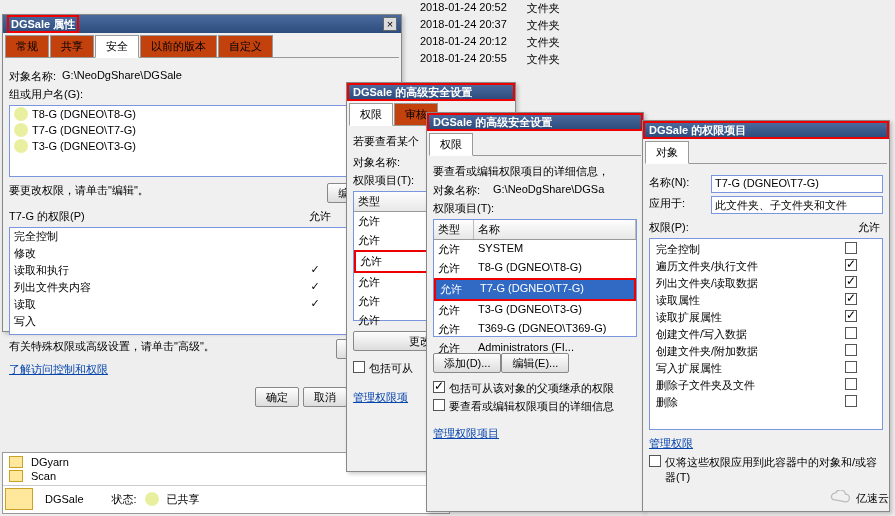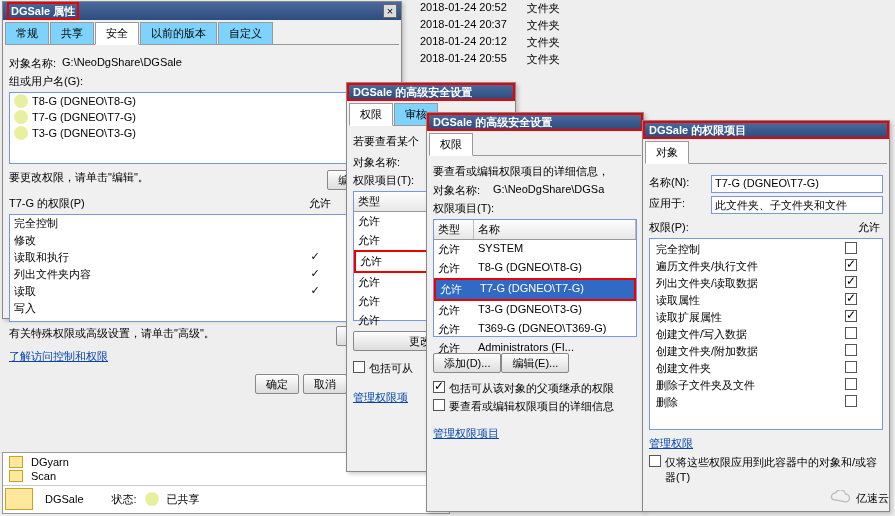--- a/index.html
+++ b/index.html
@@ -2,21 +2,21 @@
 <html><head>
 <meta charset="utf-8">
 <style>
 *{box-sizing:border-box;margin:0;padding:0;font-family:"Microsoft YaHei","SimSun",Tahoma,sans-serif;font-size:11px;color:#000}
 body{background:#eee;width:895px;height:516px;position:relative;overflow:hidden}
 .win{position:absolute;background:#f0f0f0;border:1px solid #888;box-shadow:2px 2px 4px rgba(0,0,0,.2)}
 .titlebar{background:linear-gradient(#4a6a9e,#2d4d7e);color:#fff;padding:2px 4px;height:18px;line-height:14px;display:flex;align-items:center}
 .titlebar span{color:#fff;font-weight:bold}
 .redbox{border:2px solid #e00;position:relative}
 .tabbar{display:flex;border-bottom:1px solid #999;background:#f0f0f0;margin:2px}
-.tab{padding:3px 10px;border:1px solid #999;border-bottom:none;background:#7dd3fc;margin-right:1px;cursor:pointer}
+.tab{padding:3px 10px;border:1px solid #999;border-bottom:none;background:#c2410c;margin-right:1px;cursor:pointer}
 .tab.active{background:#fff;border-bottom:1px solid #fff;margin-bottom:-1px}
 .body{padding:6px}
 .row{display:flex;align-items:flex-start;margin:3px 0}
 .lbl{margin-right:6px}
 .ipt{border:1px solid #7a96df;background:#fff;padding:1px 3px;height:18px;flex:1;white-space:nowrap;overflow:hidden}
 .btn{background:linear-gradient(#fdfdfd,#ddd);border:1px solid #888;padding:1px 10px;height:20px;cursor:pointer;border-radius:2px}
 .listbox{border:1px solid #7a96df;background:#fff}
 .ul{list-style:none}
 .li{padding:1px 4px;display:flex;align-items:center;gap:4px}
 .li .ic{width:14px;height:14px;display:inline-block}
@@ -56,21 +56,21 @@
   <div class="r">
       <div>2018-01-24 20:12</div>
       <div>文件夹</div>
     </div>
   <div class="r">
       <div>2018-01-24 20:55</div>
       <div>文件夹</div>
     </div>
 </div>
 
-<div class="win" style="left:2px;top:1px;width:400px;height:318px">
+<div class="win" style="left:2px;top:14px;width:400px;height:318px">
   <div class="titlebar">
       <span class="redbox" style="padding:0 2px">DGSale 属性</span>
     <div style="flex:1"></div>
     <div style="width:14px;height:14px;background:#ddd;border:1px solid #666;text-align:center;line-height:12px;color:#000">×</div>
   </div>
   <div class="tabbar">
     <div class="tab">常规</div>
     <div class="tab">共享</div>
     <div class="tab active redbox">安全</div>
     <div class="tab">以前的版本</div>
@@ -335,21 +335,21 @@
         </div>
       <div class="permrow">
           <span class="pn">创建文件/写入数据</span>
           <span class="pc"><span class="chk"></span></span>
         </div>
       <div class="permrow">
           <span class="pn">创建文件夹/附加数据</span>
           <span class="pc"><span class="chk"></span></span>
         </div>
       <div class="permrow">
-          <span class="pn">创建文件夹</span>
+          <span class="pn">写入扩展属性</span>
           <span class="pc"><span class="chk"></span></span>
         </div>
       <div class="permrow">
           <span class="pn">删除子文件夹及文件</span>
           <span class="pc"><span class="chk"></span></span>
         </div>
       <div class="permrow">
           <span class="pn">删除</span>
           <span class="pc"><span class="chk"></span></span>
         </div>

